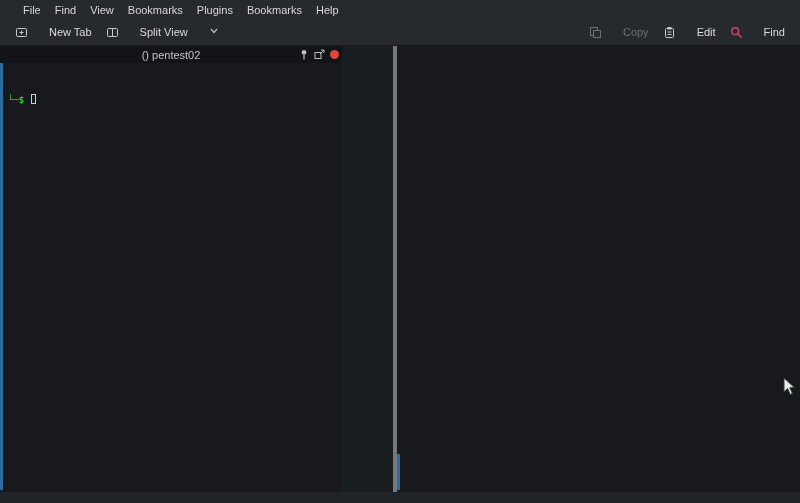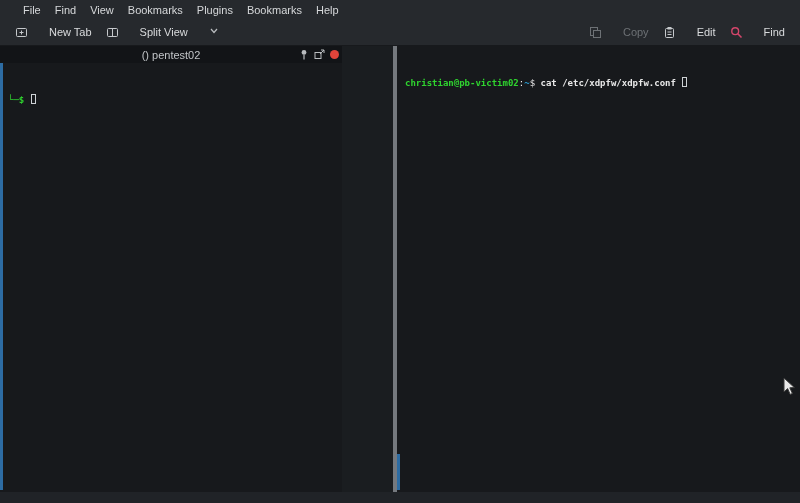--- a/index.html
+++ b/index.html
@@ -171,23 +171,20 @@
     </div>
     <div class="term">
       <div class="line"><span class="green">└─$ </span><span class="cursor"></span></div>
     </div>
     <div class="scroll-line full"></div>
   </div>
 
   <div class="splitter"></div>
 
   <div class="pane right">
-    <div class="term">
-      <div class="line"><span class="green">christian@pb-victim02</span><span>:</span><span class="blue">~</span><span>$ </span><span class="bwhite">cat /etc/xdpfw/xdpfw.conf </span><span class="cursor"></span></div>
-    </div>
     <div class="scroll-line short"></div>
   </div>
 
 </div>
 
 <div class="window-footer"></div>
 
 <div class="mouse-cursor">
   <svg width="14" height="20" viewBox="0 0 14 20">
     <path d="M1 1 L1 15 L4.6 11.6 L7.2 17.4 L9.4 16.4 L6.8 10.8 L11.4 10.6 Z" fill="#e9e9e9" stroke="#3a3a3a" stroke-width="1"></path>

